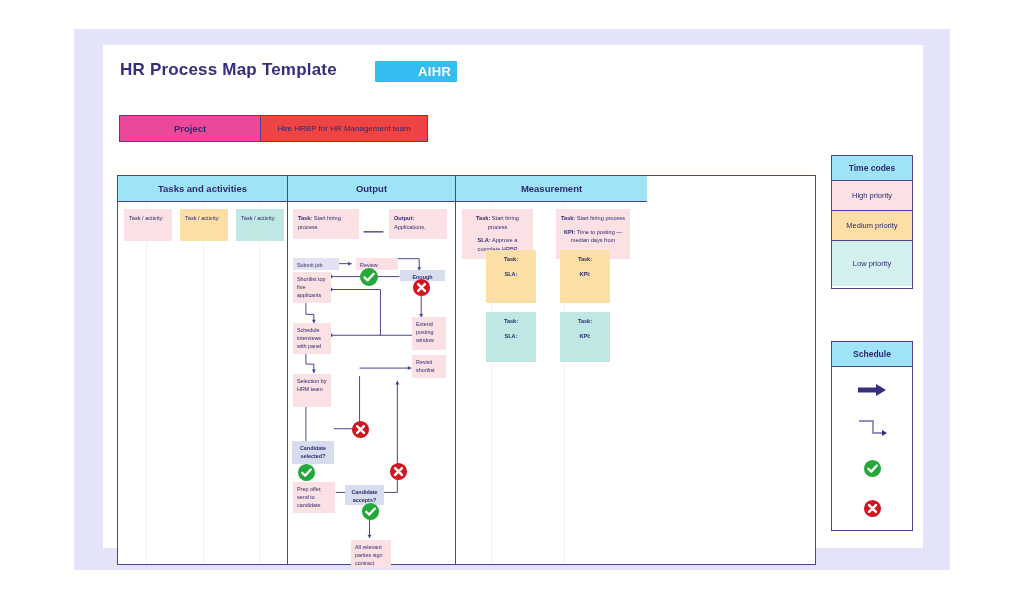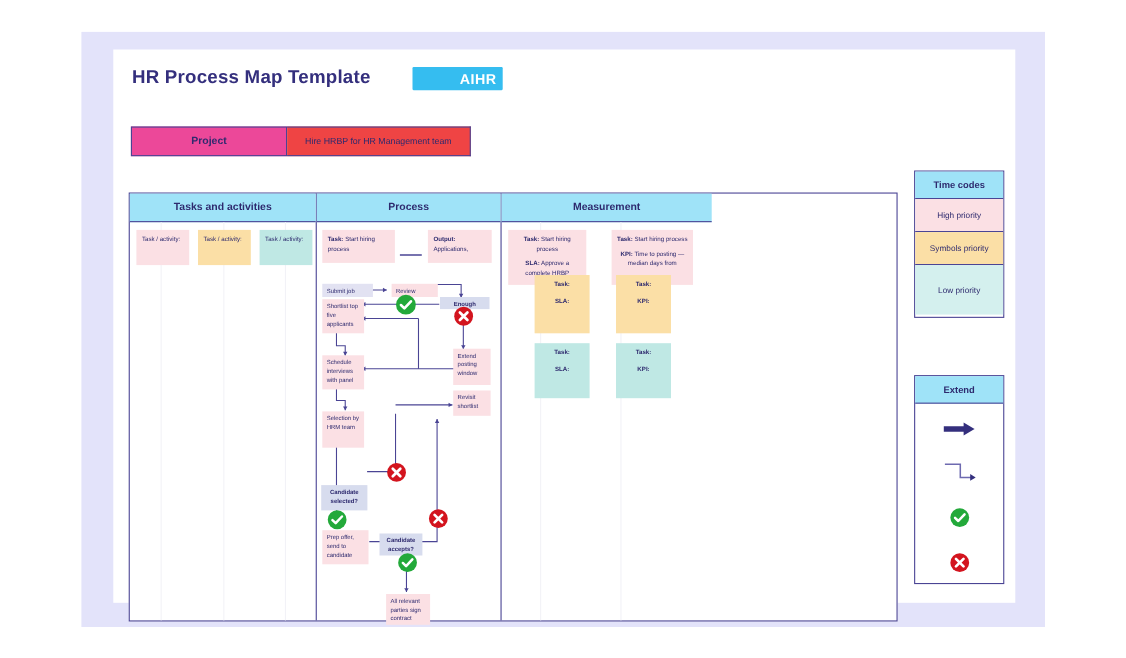--- a/index.html
+++ b/index.html
@@ -154,21 +154,21 @@
         <div class="guide" style="left:141px"></div>
 
         <div class="note pink" style="left:6px;  top:7px; width:48px; height:32px;">Task / activity:</div>
         <div class="note amber" style="left:62px; top:7px; width:48px; height:32px;">Task / activity:</div>
         <div class="note mint" style="left:118px;top:7px; width:48px; height:32px;">Task / activity:</div>
       </div>
     </div>
 
 
     <div class="col col-process">
-      <div class="col-head">Process</div>
+      <div class="col-head">Output</div>
       <div class="col-body">
 
         <div class="note pink" style="left:5px; top:7px; width:66px; height:30px;">
           <b>Task:</b><span> Start hiring process</span>
         </div>
         <div class="note pink" style="left:101px; top:7px; width:58px; height:30px;">
           <b>Output:</b><span> Applications,</span>
         </div>
 
         <svg class="wires" viewBox="0 0 168 364" preserveAspectRatio="none">
@@ -312,26 +312,26 @@
           <div style="height:6px"></div>
           <div><b>KPI:</b><span></span></div>
         </div>
       </div>
     </div>
   </div>
 
   <div class="legend" style="left:831px; top:155px; width:82px; height:134px;">
     <div class="legend-head">Time codes</div>
     <div class="legend-row" style="height:30px; background:#fbe0e4;">High priority</div>
-    <div class="legend-row" style="height:30px; background:#fbdfa6;">Symbols priority</div>
+    <div class="legend-row" style="height:30px; background:#fbdfa6;">Medium priority</div>
     <div class="legend-row" style="height:45px; background:#d4f0ee;">Low priority</div>
   </div>
 
   <div class="legend" style="left:831px; top:341px; width:82px; height:190px;">
-    <div class="legend-head">Extend</div>
+    <div class="legend-head">Schedule</div>
     <div class="sym-box">
       <div>
         <svg width="32" height="14" viewBox="0 0 32 14">
             <path d="M2 7 H21" stroke="#342f7d" stroke-width="5"></path>
             <path d="M20 1 L30 7 L20 13 Z" fill="#342f7d"></path>
           </svg>
       </div>
       <div>
         <svg width="32" height="20" viewBox="0 0 32 20">
             <path d="M3 3 H17 V15 H27" stroke="#6e6ab0" stroke-width="1.4" fill="none"></path>

